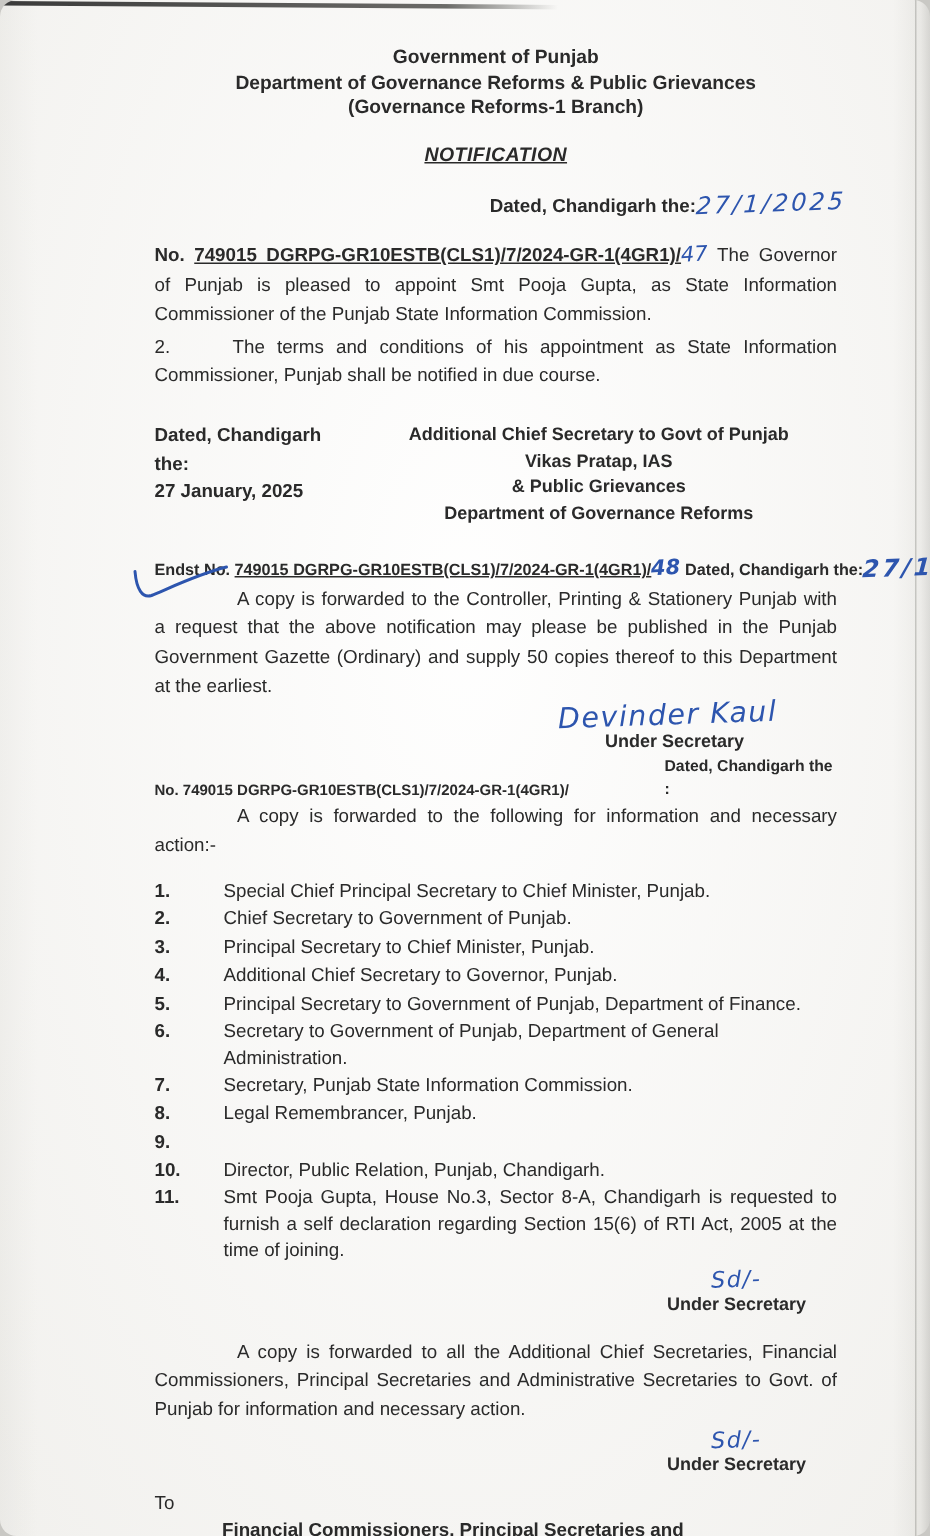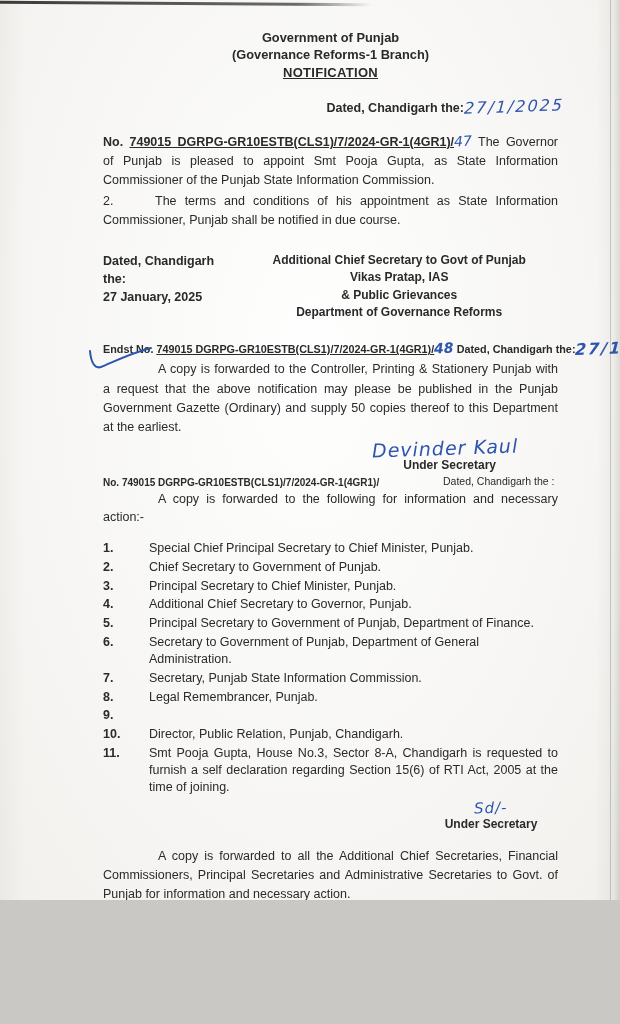--- a/index.html
+++ b/index.html
@@ -2,66 +2,67 @@
 <html><head>
 <meta charset="utf-8">
 <style>
   * { margin:0; padding:0; box-sizing:border-box; }
   html,body { width:620px; height:1024px; }
   body {
     font-family:"Liberation Sans", sans-serif;
     background:#c9c8c4;
   }
   .scan {
-    position:relative; width:620px; height:900px; overflow:hidden;
+    position:relative; width:620px; height:1024px; overflow:hidden;
     background:
       radial-gradient(ellipse at 50% 40%, rgba(255,255,255,0.9), rgba(0,0,0,0.04) 95%),
       linear-gradient(90deg, #f4f3ef 0%, #fcfbf8 4%, #fcfbf8 96%, #efeeea 99%, #d9d8d4 100%),
       #fcfbf8;
     color:#2a2a2a;
+    border-radius:11px;
   }
   .scan-topline {
     position:absolute; top:2px; left:0; width:372px; height:3px;
     background:linear-gradient(90deg,#3a3a3a,#6b6b68 80%,rgba(0,0,0,0));
     transform:rotate(0.4deg);
   }
   .scan-rightedge {
     position:absolute; top:0; right:9px; width:1px; height:100%;
     background:rgba(120,120,115,0.35);
   }
   .content {
     position:relative;
     padding:30px 62px 0 103px;
     font-size:12.5px; line-height:1.5;
   }
   .c  { text-align:center; }
   .b  { font-weight:bold; }
   .u  { text-decoration:underline; }
   .j  { text-align:justify; }
   .hdr { line-height:1.3; font-size:12.8px; }
-  .doc-title { margin-bottom:12px; letter-spacing:0.3px; font-size:13px; }
+  .doc-title { margin-top:13px; margin-bottom:12px; letter-spacing:0.3px; font-size:13px;font-style:italic; }
   .hand {
     font-family:"DejaVu Sans", sans-serif; font-style:italic;
     color:#2d55ae;
   }
   .hand-date { font-size:16px; letter-spacing:2px; display:inline-block; transform:rotate(-2deg) skewX(-6deg); }
   .hand-no   { font-size:14px; display:inline-block; transform:rotate(-3deg); }
   .top-date { text-align:right; margin-top:6px; margin-right:-6px; }
   .para1 { margin-top:12px; }
   .para2 { margin-top:3px; }
   .para2 .num { display:inline-block; width:52px; }
   .sig-row { display:flex; justify-content:space-between; margin-top:22px; }
   .sig-left { line-height:1.45; }
   .sig-right { text-align:center; width:318px; line-height:1.45; font-size:12px; }
   .endst-head { margin-top:15px; font-size:10.8px; white-space:nowrap; position:relative; }
   .tick { position:absolute; left:-16px; top:9px; }
   .indent { text-indent:55px; }
   .fwd2-head { display:flex; justify-content:space-between; margin-top:2px; align-items:flex-end; }
   .fwd2-head .ref { font-size:10px; font-weight:600;text-align:right; }
-  .fwd2-head .dated { font-size:10.5px; font-weight:normal; width:152px;padding-left:37px; }
+  .fwd2-head .dated { font-size:10.5px; font-weight:bold; width:152px;padding-left:37px; }
   .sig-dev { text-align:right; margin-top:0px; margin-right:40px; line-height:1.1; }
   .sig-dev .name { font-size:19px; letter-spacing:1px; display:inline-block; transform:rotate(-2deg); }
   .sig-dev .role { font-weight:bold; font-size:12px; margin-right:22px; }
   .dist { margin-top:13px; }
   .dist-item { display:flex; line-height:1.38; margin-bottom:1.5px; }
   .dist-item .n { width:46px; font-weight:bold; }
   .dist-item .t { flex:1; }
   .sd-block { text-align:center; width:140px; margin-left:318px; margin-top:2px; line-height:1.2; }
   .sd-block .sd { font-size:15px; letter-spacing:1px; display:inline-block; transform:rotate(-2deg); }
   .sd-block .role { font-weight:bold; font-size:12px; }
@@ -74,20 +75,21 @@
 <body>
 
 <div class="scan" data-name="scanned-notification-page">
   <div class="scan-topline" data-name="scan-edge-artifact"></div>
   <div class="scan-rightedge" data-name="scan-page-edge"></div>
 
   <div class="content" data-name="document-content">
 
     <div class="c b hdr" data-name="letterhead">
       <div data-name="letterhead-line-government">Government of Punjab</div>
+      <div data-name="letterhead-line-department">Department of Governance Reforms &amp; Public Grievances</div>
       <div data-name="letterhead-line-branch">(Governance Reforms-1 Branch)</div>
     </div>
 
     <div class="c b u doc-title" data-name="document-title">NOTIFICATION</div>
 
     <div class="top-date" data-name="top-date-line">
       <span class="b" data-name="top-date-label">Dated, Chandigarh the:</span><span class="hand hand-date" data-name="handwritten-date-top">27/1/2025</span>
     </div>
 
     <p class="j para1" data-name="notification-paragraph-1"><span class="b" data-name="ref-no-label">No.</span> <span class="b u" data-name="ref-number">749015 DGRPG-GR10ESTB(CLS1)/7/2024-GR-1(4GR1)/</span><span class="hand hand-no" data-name="handwritten-serial-47">47</span> <span data-name="paragraph-1-text">The Governor of Punjab is pleased to appoint Smt Pooja Gupta, as State Information Commissioner of the Punjab State Information Commission.</span></p>

